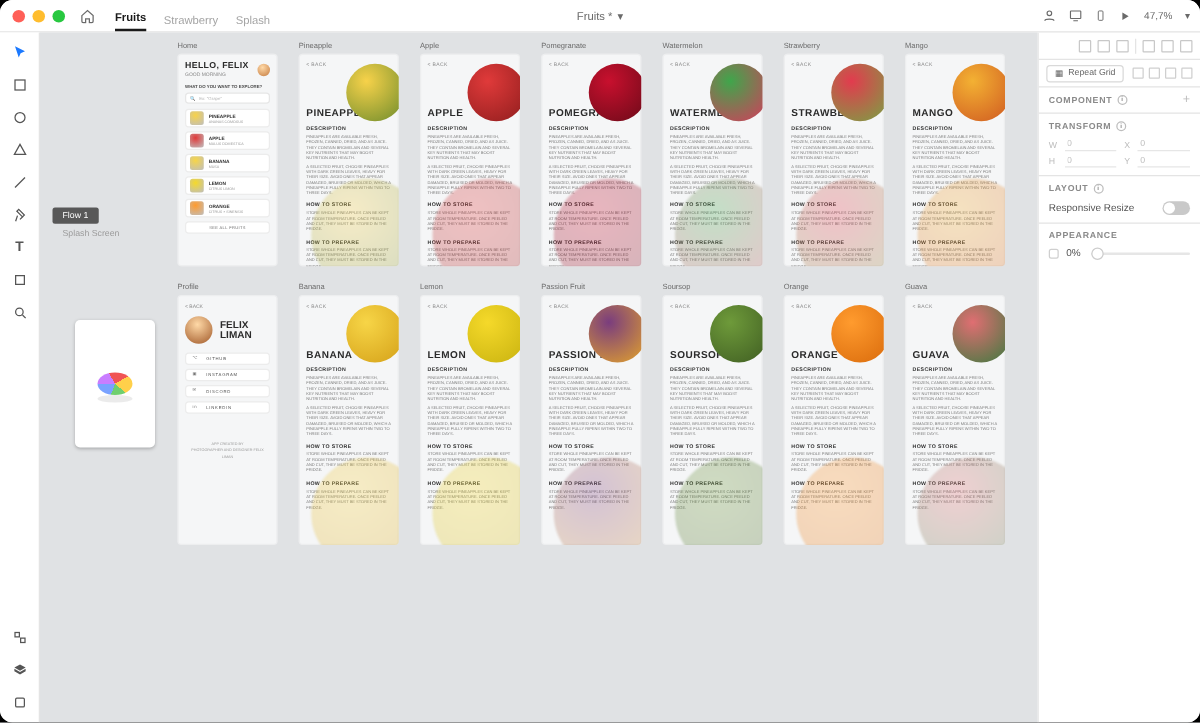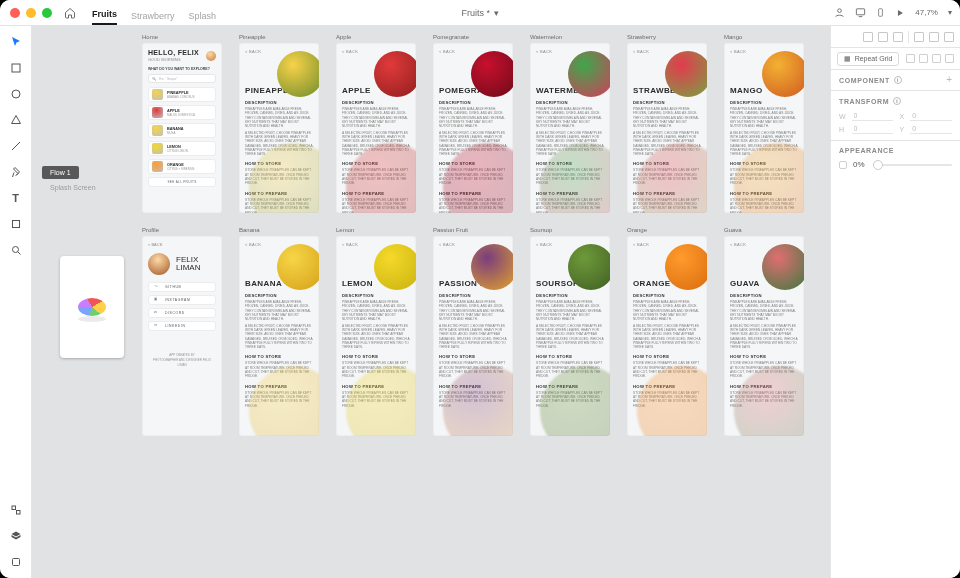--- a/index.html
+++ b/index.html
@@ -76,21 +76,21 @@
   .item{height:15px;background:#fff;border:1px solid #ececec;border-radius:3px;display:flex;gap:4px;align-items:center;padding:0 3px}
   .item .thumb{width:11px;height:11px;border-radius:2px}
   .item .txt{display:flex;flex-direction:column}
   .item .txt b{font-size:3.8px;font-weight:800}
   .item .txt span{font-size:2.9px;color:#9a9a9a}
   .seeall{height:10px;background:#fff;border:1px solid #ececec;border-radius:3px;display:flex;align-items:center;justify-content:center;font-size:3.2px;color:#6a6a6a;letter-spacing:.3px}
   
   .pback{font-size:4px;color:#8a8a8a}
   .prof-top{display:flex;gap:6px;align-items:center;margin-top:6px}
   .pavatar{width:22px;height:22px;border-radius:50%;background:radial-gradient(circle at 45% 30%,#ffd9a7,#a05828)}
-  .pname{font-weight:400;font-size:8px;line-height:1.05}
+  .pname{font-weight:700;font-size:8px;line-height:1.05}
   .brow{height:10px;background:#fff;border:1px solid #ececec;border-radius:3px;display:flex;align-items:center;padding:0 5px;gap:5px;margin-top:3px}
   .brow .bicon{width:6px;height:6px;color:#777}
   .brow span{font-size:3.4px;color:#555;letter-spacing:.6px}
   .credits{margin-top:22px;text-align:center;font-size:3px;color:#9a9a9a;line-height:1.6}
   
   .splash-wrap{position:absolute;left:28px;top:230px;width:64px}
   .splash{width:64px;height:102px;background:#fff;border-radius:4px;box-shadow:0 1px 3px rgba(0,0,0,.25);display:flex;align-items:center;justify-content:center}
   .bowl{width:34px;height:24px;border-radius:50%;background:#fff;position:relative}
   .bowl:before{content:"";position:absolute;inset:3px;border-radius:50%;background:conic-gradient(#f05454 0 60deg,#ffd04a 60deg 130deg,#6fcf6f 130deg 200deg,#7aa2ff 200deg 270deg,#c97dff 270deg 330deg,#f05454 330deg 360deg)}
   .bowl:after{content:"";position:absolute;left:10%;right:10%;bottom:-3px;height:6px;border-radius:50%;background:rgba(0,0,0,.08)}
@@ -558,20 +558,30 @@
           <span>W</span>
             <input value="0" style="">
           <span>X</span>
             <input value="0" style="">
           <span>H</span>
             <input value="0" style="">
           <span>Y</span>
             <input value="0" style="">
         </div>
       </div>
+      <div class="block">
+        <h4>
+            <span>LAYOUT</span>
+            <span class="info">i</span>
+          </h4>
+        <div class="row">
+          <span>Responsive Resize</span>
+          <div class="toggle"></div>
+        </div>
+      </div>
       <div class="block" style="border-bottom:none">
         <h4>
             <span>APPEARANCE</span>
           </h4>
         <div class="row">
           <span class="chk"></span>
           <span style="margin-left:6px">0%</span>
           <div class="slider"></div>
         </div>
       </div>

